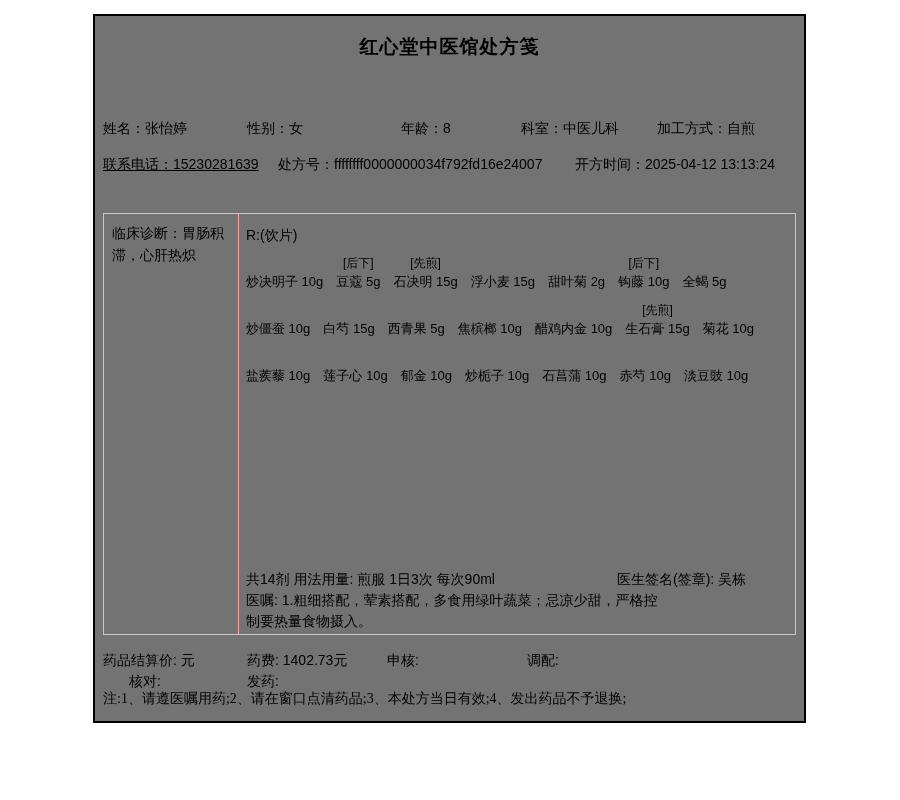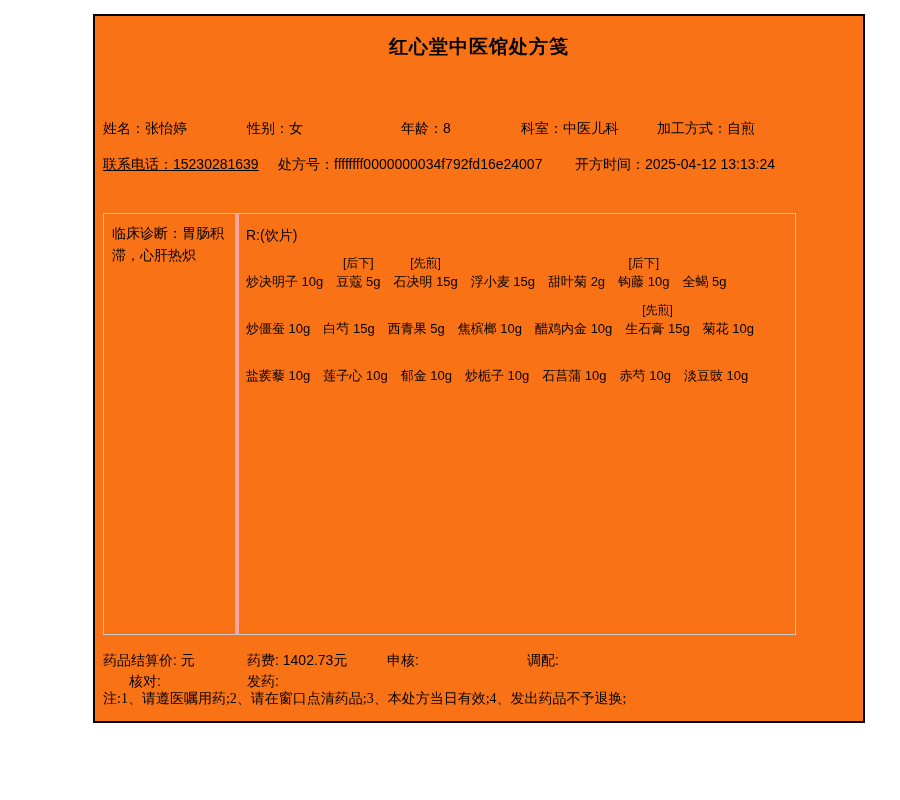--- a/index.html
+++ b/index.html
@@ -8,25 +8,25 @@
     width: 900px;
     height: 800px;
     background: #ffffff;
     color: #000000;
     font-family: "Liberation Sans", "DejaVu Sans", sans-serif;
   }
   .page {
     position: absolute;
     left: 93px;
     top: 14px;
-    width: 772px;
+    width: 713px;
     height: 709px;
     border: 2px solid #000;
     box-sizing: border-box;
-    background: #f97316;
+    background: #737373;
   }
   .title {
     position: absolute;
     top: 18px;
     left: 0;
     width: 100%;
     text-align: center;
     font-size: 19px;
     font-weight: bold;
     letter-spacing: 1px;
@@ -42,21 +42,21 @@
     top: 197px;
     width: 693px;
     height: 422px;
     border: 1px solid #c9c9c9;
     box-sizing: border-box;
     display: flex;
   }
   .diag {
     width: 135px;
     min-width: 135px;
-    border-right: 4px solid #fca5a5;
+    border-right: 1px solid #fca5a5;
     box-sizing: border-box;
     padding: 9px 8px;
     font-size: 14px;
     line-height: 1.55;
   }
   .rx {
     position: relative;
     flex: 1;
     box-sizing: border-box;
     padding: 13px 7px 0 7px;
@@ -129,20 +129,27 @@
 
   <div class="box">
     <div class="diag"><span>临床诊断：</span><span>胃肠积滞，心肝热炽</span></div>
     <div class="rx">
       <div class="rx-header">R:(饮片)</div>
       <div>
           <div class="herb-row"><span class="herb"><span class="herb-tag">&nbsp;</span><span class="herb-line">炒决明子 10g</span></span><span class="herb"><span class="herb-tag">[后下]</span><span class="herb-line">豆蔻 5g</span></span><span class="herb"><span class="herb-tag">[先煎]</span><span class="herb-line">石决明 15g</span></span><span class="herb"><span class="herb-tag">&nbsp;</span><span class="herb-line">浮小麦 15g</span></span><span class="herb"><span class="herb-tag">&nbsp;</span><span class="herb-line">甜叶菊 2g</span></span><span class="herb"><span class="herb-tag">[后下]</span><span class="herb-line">钩藤 10g</span></span><span class="herb"><span class="herb-tag">&nbsp;</span><span class="herb-line">全蝎 5g</span></span></div>
           <div class="herb-row"><span class="herb"><span class="herb-tag">&nbsp;</span><span class="herb-line">炒僵蚕 10g</span></span><span class="herb"><span class="herb-tag">&nbsp;</span><span class="herb-line">白芍 15g</span></span><span class="herb"><span class="herb-tag">&nbsp;</span><span class="herb-line">西青果 5g</span></span><span class="herb"><span class="herb-tag">&nbsp;</span><span class="herb-line">焦槟榔 10g</span></span><span class="herb"><span class="herb-tag">&nbsp;</span><span class="herb-line">醋鸡内金 10g</span></span><span class="herb"><span class="herb-tag">[先煎]</span><span class="herb-line">生石膏 15g</span></span><span class="herb"><span class="herb-tag">&nbsp;</span><span class="herb-line">菊花 10g</span></span></div>
           <div class="herb-row"><span class="herb"><span class="herb-tag">&nbsp;</span><span class="herb-line">盐蒺藜 10g</span></span><span class="herb"><span class="herb-tag">&nbsp;</span><span class="herb-line">莲子心 10g</span></span><span class="herb"><span class="herb-tag">&nbsp;</span><span class="herb-line">郁金 10g</span></span><span class="herb"><span class="herb-tag">&nbsp;</span><span class="herb-line">炒栀子 10g</span></span><span class="herb"><span class="herb-tag">&nbsp;</span><span class="herb-line">石菖蒲 10g</span></span><span class="herb"><span class="herb-tag">&nbsp;</span><span class="herb-line">赤芍 10g</span></span><span class="herb"><span class="herb-tag">&nbsp;</span><span class="herb-line">淡豆豉 10g</span></span></div>
         </div>
+      <div class="rx-bottom">
+        <div class="usage-line">
+          <span>共14剂 </span><span>用法用量: 煎服 1日3次 每次90ml</span>
+          <span class="doctor-sig"><span>医生签名(签章): </span><span>吴栋</span></span>
+        </div>
+        <div class="advice">医嘱: 1.粗细搭配，荤素搭配，多食用绿叶蔬菜；忌凉少甜，严格控制要热量食物摄入。</div>
+      </div>
     </div>
   </div>
 
   <div class="fitem" style="left:8px; top:636px;"><span>药品结算价: </span><span>元</span></div>
   <div class="fitem" style="left:152px; top:636px;"><span>药费: </span><span>1402.73元</span></div>
   <div class="fitem" style="left:292px; top:636px;">申核:</div>
   <div class="fitem" style="left:432px; top:636px;">调配:</div>
 
   <div class="fitem" style="left:4px; top:657px;margin-left:30px;">核对:</div>
   <div class="fitem" style="left:152px; top:657px;">发药:</div>

